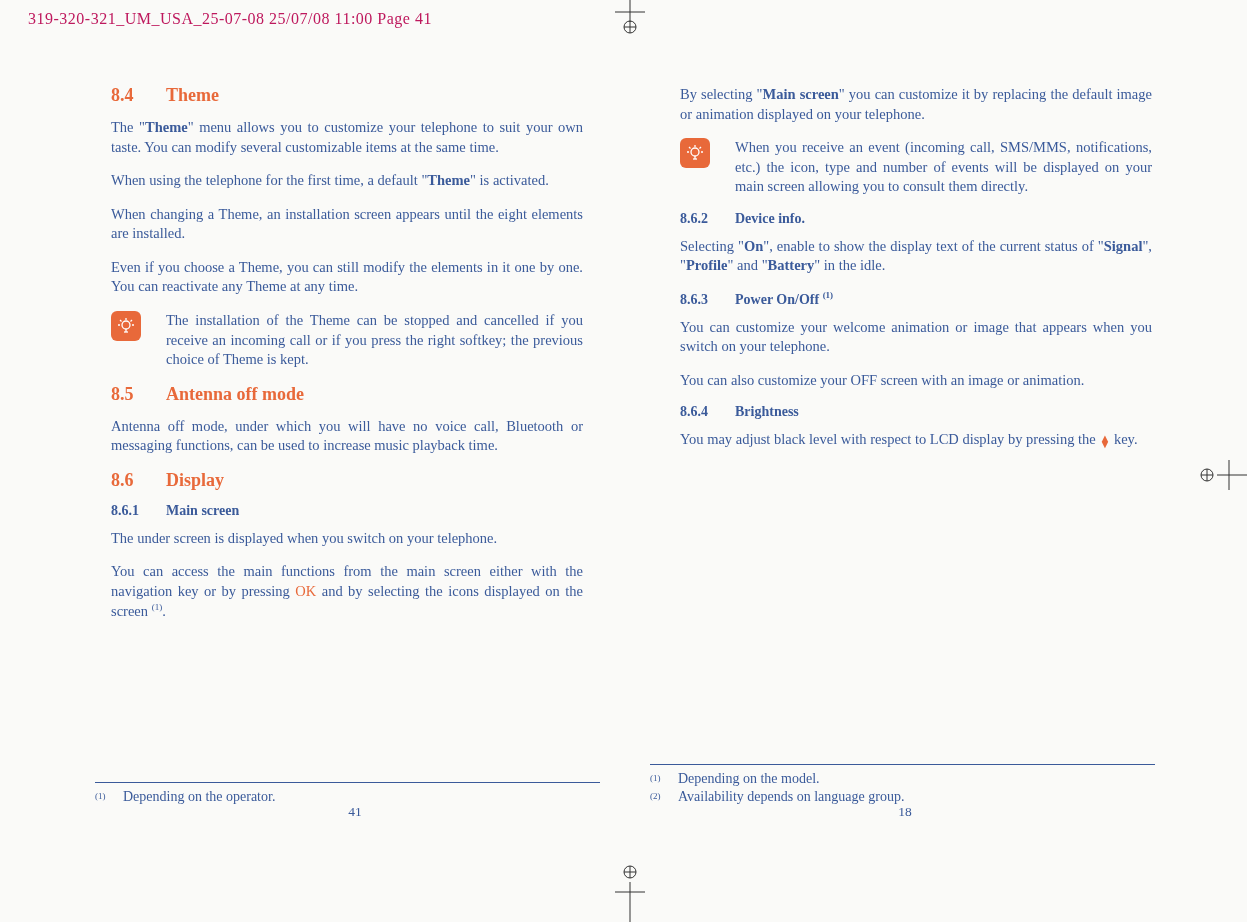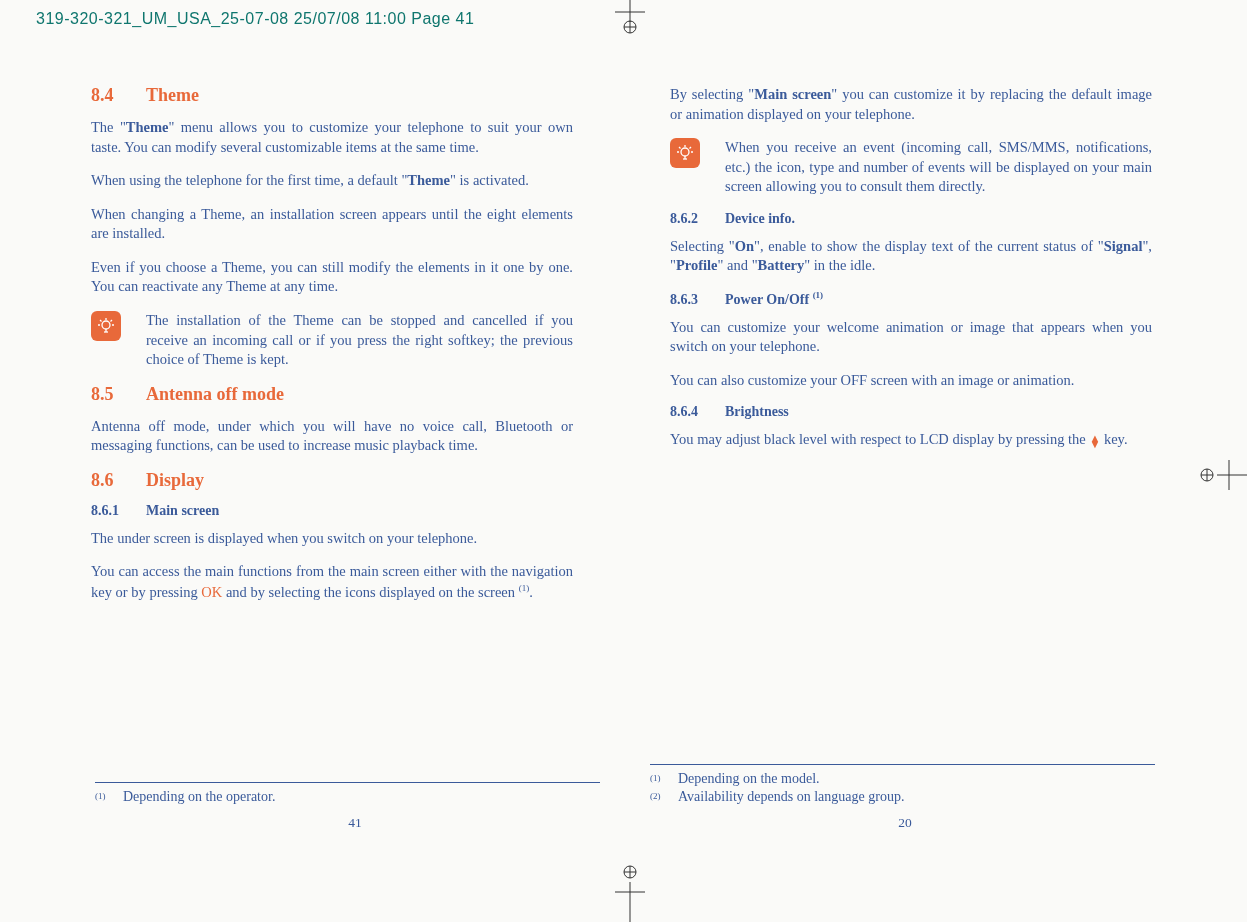--- a/index.html
+++ b/index.html
@@ -8,24 +8,24 @@
     background: #fafaf8;
     font-family: Georgia, 'Times New Roman', serif;
     width: 1247px;
     height: 922px;
     position: relative;
     color: #3a5a9a;
   }
   .print-header {
     position: absolute;
     top: 10px;
-    left: 36px;
-    font-family: Liberation Sans, sans-serif;
+    left: 28px;
+    font-family: Liberation Serif, serif;
     font-size: 16px;
-    color: #0f766e;
+    color: #be185d;
     letter-spacing: 0.5px;
   }
   .crop-mark-top {
     position: absolute;
     top: 0;
     left: 610px;
   }
   .crop-mark-bottom {
     position: absolute;
     bottom: 0;
@@ -38,21 +38,21 @@
   }
   .crop {
     stroke: #333;
     stroke-width: 1;
     fill: none;
   }
   .pages {
     display: flex;
     position: absolute;
     top: 85px;
-    left: 91px;
+    left: 111px;
     right: 95px;
     gap: 42px;
   }
   .page {
     width: 535px;
     padding-right: 30px;
   }
   .page.right {
     padding-left: 25px;
     padding-right: 0;
@@ -115,21 +115,21 @@
     border-top: 1px solid #3a5a9a;
     padding-top: 6px;
     font-size: 14px;
   }
   .footnotes.left { left: 95px; }
   .footnotes.right { left: 650px; }
   .fn-row { display: flex; margin-bottom: 2px; }
   .fn-mark { font-size: 9px; width: 28px; flex: none; padding-top:2px;}
   .page-num {
     position: absolute;
-    bottom: 91px;
+    bottom: 102px;
     font-size: 13.5px;
     text-align: center;
     width: 100px;
   }
   .page-num.left { left: 305px; }
   .page-num.right { left: 855px; }
   .nav-glyph {
     display: inline-block;
     font-size: 11px;
     color: #e8693a;
@@ -261,13 +261,13 @@
     <span class="fn-mark">(1)</span>
     <span>Depending on the model.</span>
   </div>
   <div class="fn-row">
     <span class="fn-mark">(2)</span>
     <span>Availability depends on language group.</span>
   </div>
 </div>
 
 <div class="page-num left">41</div>
-<div class="page-num right">20</div>
+<div class="page-num right">18</div>
 
 </body></html>

